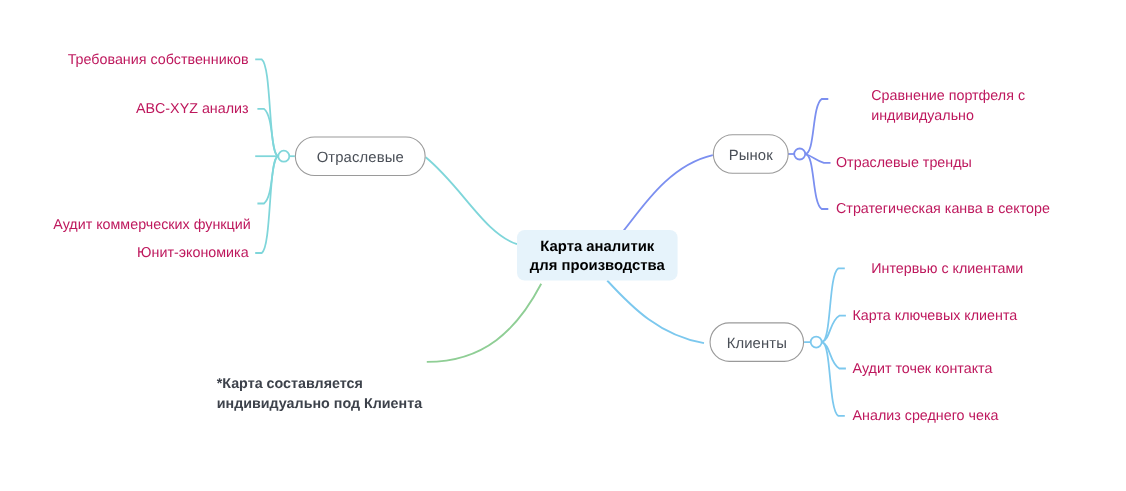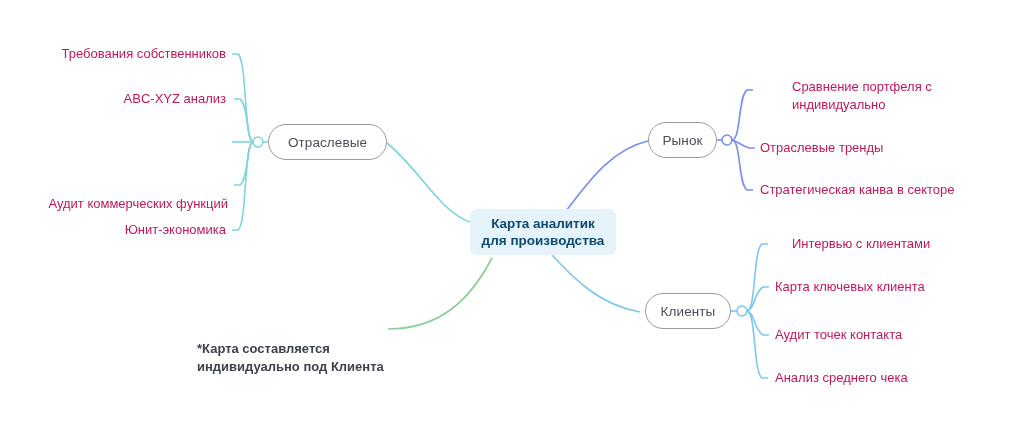--- a/index.html
+++ b/index.html
@@ -21,21 +21,21 @@
     font-size:13.5px;
     display:flex;align-items:center;justify-content:center;
     box-sizing:border-box;
     white-space:nowrap;
     letter-spacing:.1px;
   }
   .center-node{
     position:absolute;
     background:#e6f3fb;
     border-radius:7px;
-    color:#0c4a6e;
+    color:#000000;
     font-size:13.5px;
     font-weight:bold;
     line-height:17px;
     text-align:center;
     display:flex;align-items:center;justify-content:center;
     box-sizing:border-box;
     padding:6px 10px;
   }
   .leaf{
     position:absolute;

